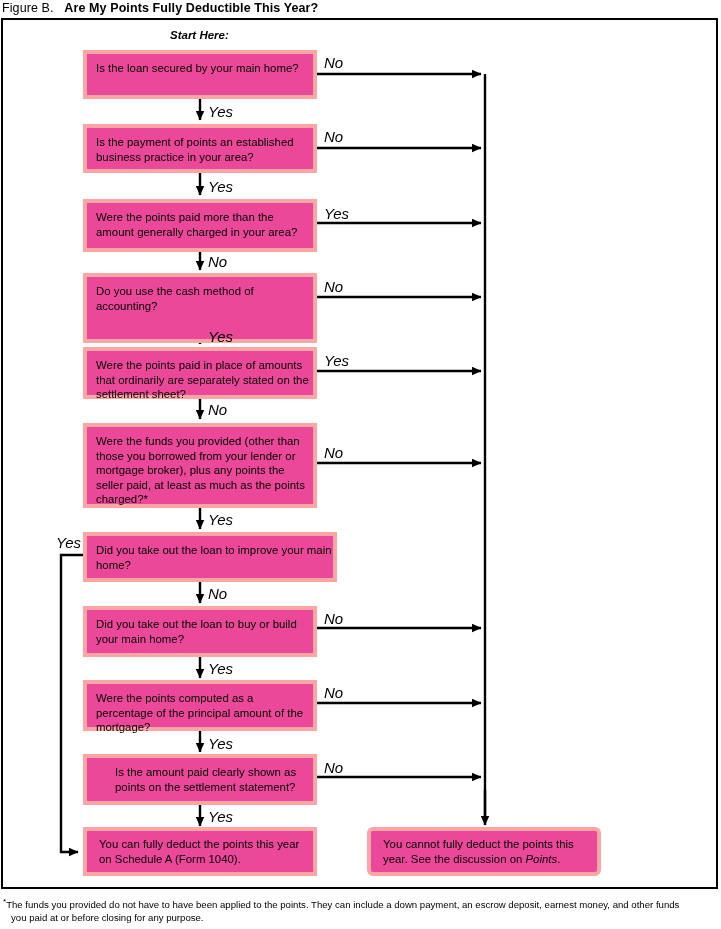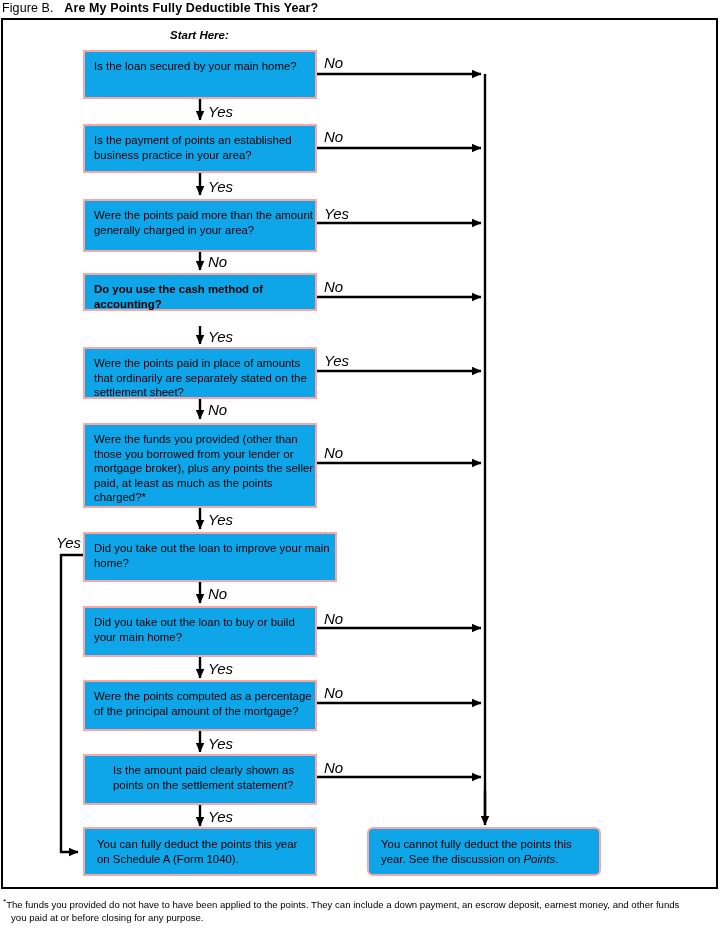--- a/index.html
+++ b/index.html
@@ -34,23 +34,23 @@
     width: 717px;
     height: 871px;
     border: 2px solid #000;
     box-sizing: border-box;
     background: #fff;
   }
 
   
   .node {
     position: absolute;
-    border: 2px solid #fca5a5;
+    border: 4px solid #fca5a5;
     box-sizing: border-box;
-    background: #0ea5e9;
+    background: #ec4899;
     padding: 7px 0 0 9px;
     font-size: 11.4px;
     line-height: 14.6px;
   }
   .node.center-text {
     padding: 0 12px;
     display: flex;
     flex-direction: column;
     justify-content: center;
     text-align: left;
@@ -158,21 +158,21 @@
 </div>
 
 <div class="node" style="left:83px; top:124px; width:234px; height:49px;">
   <span>Is the payment of points an established business practice in your area?</span>
 </div>
 
 <div class="node" style="left:83px; top:199px; width:234px; height:53px;">
   <span>Were the points paid more than the amount generally charged in your area?</span>
 </div>
 
-<div class="node" style="left:83px; top:273px; width:234px; height:38px;font-weight:bold;">
+<div class="node" style="left:83px; top:273px; width:234px; height:70px;">
   <span>Do you use the cash method of accounting?</span>
 </div>
 
 <div class="node" style="left:83px; top:347px; width:234px; height:52px;">
   <span>Were the points paid in place of amounts that ordinarily are separately stated on the settlement sheet?</span>
 </div>
 
 <div class="node" style="left:83px; top:423px; width:234px; height:85px;">
   <span>Were the funds you provided (other than those you borrowed from your lender or mortgage broker), plus any points the seller paid, at least as much as the points charged?*</span>
 </div>

